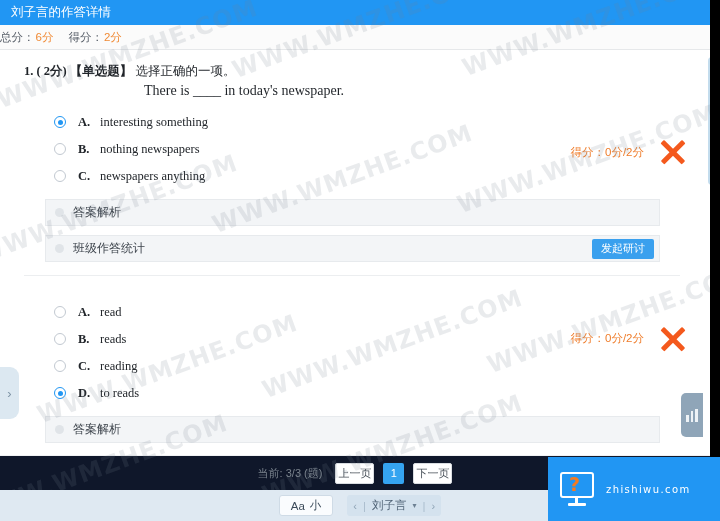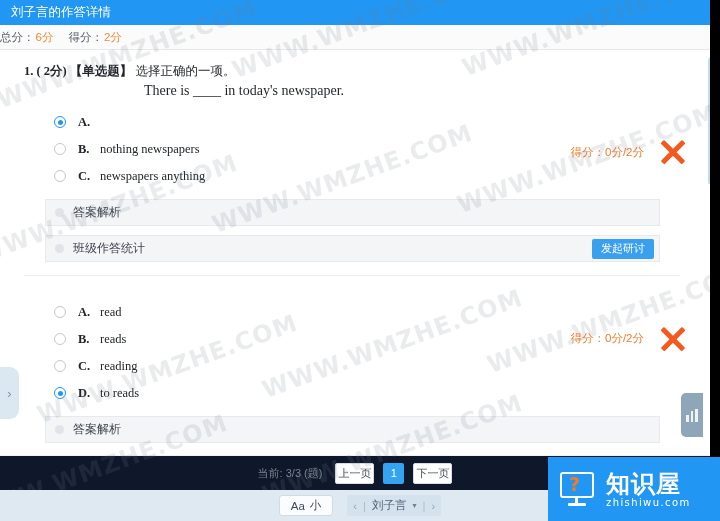--- a/index.html
+++ b/index.html
@@ -384,20 +384,21 @@
         <span class="q-score">( 2分)</span>
         <span class="q-type">【单选题】</span>
         <span class="q-prompt">选择正确的一项。</span>
       </div>
       <div class="q-sub">There is ____ in today's newspaper.</div>
 
       <div class="options">
         <div class="opt">
           <span class="radio on"></span>
           <span class="opt-letter">A.</span>
+          <span class="opt-text">interesting something</span>
         </div>
         <div class="opt">
           <span class="radio"></span>
           <span class="opt-letter">B.</span>
           <span class="opt-text">nothing newspapers</span>
         </div>
         <div class="opt">
           <span class="radio"></span>
           <span class="opt-letter">C.</span>
           <span class="opt-text">newspapers anything</span>
@@ -498,21 +499,20 @@
   </div>
 
   <div class="logo">
     <div class="mon">
       <div class="screen"></div>
       <div class="qm">?</div>
       <div class="stand"></div>
       <div class="base"></div>
     </div>
     <div class="txtcol">
-      <span class="txt-zh">知识屋</span>
       <span class="txt-en">zhishiwu.com</span>
     </div>
   </div>
 
   <div class="wm-layer">
     <span class="wm" style="left:-10px;  top:40px;  font-size:24px;">WWW.WMZHE.COM</span>
     <span class="wm" style="left:225px;  top:10px;  font-size:24px;">WWW.WMZHE.COM</span>
     <span class="wm" style="left:455px;  top:8px;   font-size:24px;">WWW.WMZHE.COM</span>
     <span class="wm" style="left:-30px;  top:195px; font-size:24px;">WWW.WMZHE.COM</span>
     <span class="wm" style="left:205px;  top:165px; font-size:24px;">WWW.WMZHE.COM</span>

